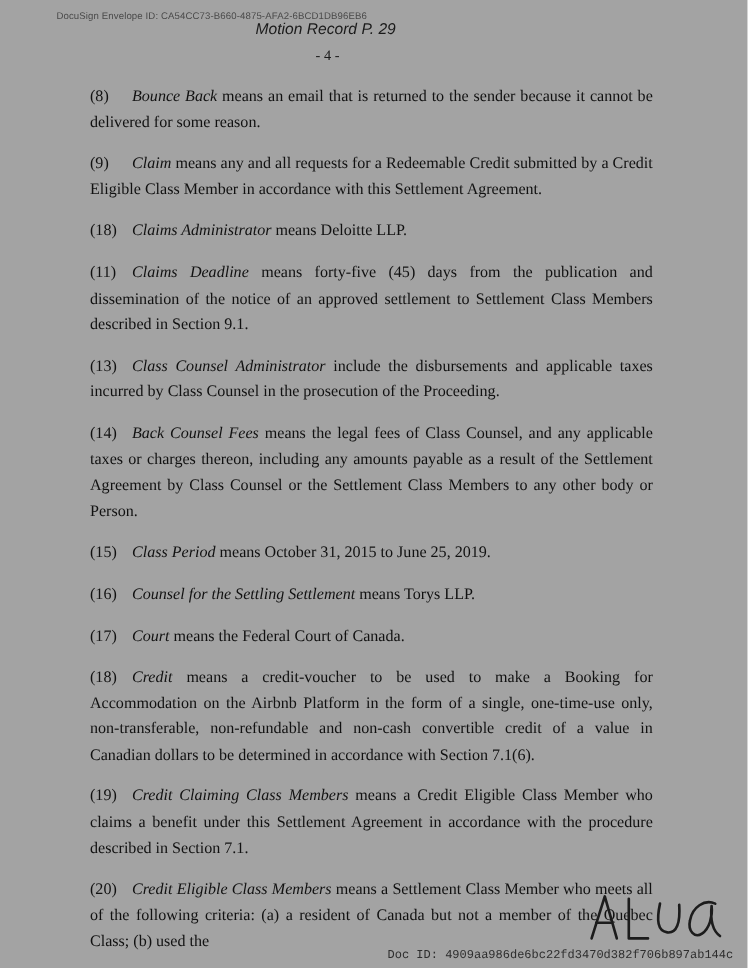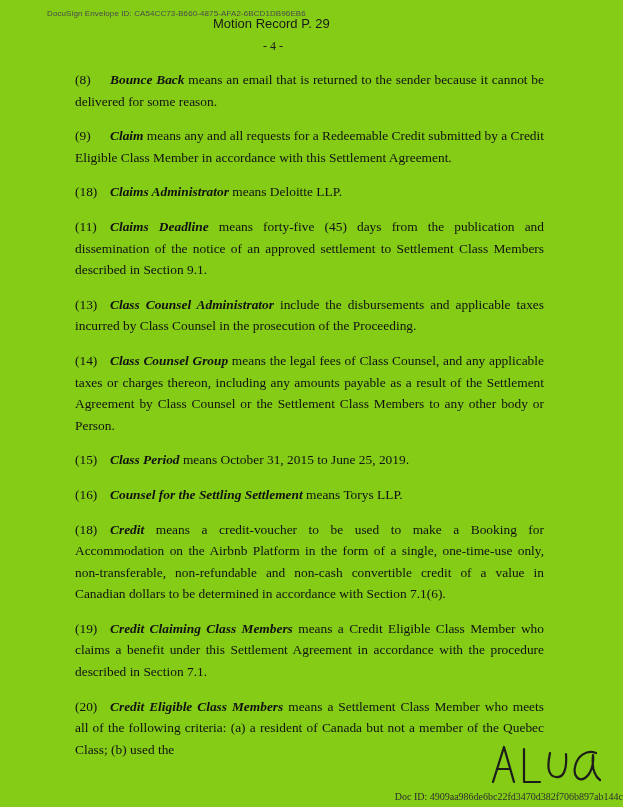--- a/index.html
+++ b/index.html
@@ -1,20 +1,20 @@
 <!DOCTYPE html>
 <html><head>
 <meta charset="utf-8">
 <style>
   html, body { margin: 0; padding: 0; background: #fff; }
   .page {
     position: relative;
     width: 623px;
     height: 807px;
-    background: #84cc16;
+    background: #a3a3a3;
     overflow: hidden;
     font-family: "Liberation Serif", serif;
     color: #111;
   }
   .envelope-id {
     position: absolute;
     left: 47px;
     top: 9px;
     font-family: "Liberation Sans", sans-serif;
     font-size: 8px;
@@ -23,20 +23,21 @@
     white-space: nowrap;
   }
   .stamp {
     position: absolute;
     left: 213px;
     top: 16px;
     font-family: "Liberation Sans", sans-serif;
     font-size: 13px;
     color: #1a1a1a;
     white-space: nowrap;
+    font-style: italic;
   }
   .page-number {
     position: absolute;
     left: 263px;
     top: 39px;
     font-family: "Liberation Serif", serif;
     font-size: 12px;
     color: #1a1a1a;
     white-space: nowrap;
   }
@@ -51,35 +52,35 @@
     font-size: 13.4px;
     line-height: 21.6px;
     text-align: justify;
     color: #111;
   }
   .pnum {
     display: inline-block;
     width: 35px;
   }
   .term {
-    font-weight: bold;
+    font-weight: normal;
     font-style: italic;
   }
   .signature {
     position: absolute;
     right: 20px;
     top: 740px;
     width: 115px;
     height: 48px;
   }
   .doc-id {
     position: absolute;
-    right: 0;
+    right: 12px;
     top: 791px;
-    font-family: Liberation Serif, serif;
+    font-family: Liberation Mono, monospace;
     font-size: 10px;
     color: #2e2e2e;
     white-space: nowrap;
     margin-left: 24px;
   }
 </style>
 </head>
 <body>
 
 <div class="page">
@@ -89,23 +90,24 @@
   <div class="stamp">Motion Record P. 29</div>
 
   <div class="page-number">- 4 -</div>
 
   <div class="definitions">
       <p class="para"><span class="pnum">(8)</span><span class="term">Bounce Back</span> <span class="ptext">means an email that is returned to the sender because it cannot be delivered for some reason.</span></p>
       <p class="para"><span class="pnum">(9)</span><span class="term">Claim</span> <span class="ptext">means any and all requests for a Redeemable Credit submitted by a Credit Eligible Class Member in accordance with this Settlement Agreement.</span></p>
       <p class="para"><span class="pnum">(18)</span><span class="term">Claims Administrator</span> <span class="ptext">means Deloitte LLP.</span></p>
       <p class="para"><span class="pnum">(11)</span><span class="term">Claims Deadline</span> <span class="ptext">means forty-five (45) days from the publication and dissemination of the notice of an approved settlement to Settlement Class Members described in Section 9.1.</span></p>
       <p class="para"><span class="pnum">(13)</span><span class="term">Class Counsel Administrator</span> <span class="ptext">include the disbursements and applicable taxes incurred by Class Counsel in the prosecution of the Proceeding.</span></p>
-      <p class="para"><span class="pnum">(14)</span><span class="term">Class Counsel Group</span> <span class="ptext">means the legal fees of Class Counsel, and any applicable taxes or charges thereon, including any amounts payable as a result of the Settlement Agreement by Class Counsel or the Settlement Class Members to any other body or Person.</span></p>
+      <p class="para"><span class="pnum">(14)</span><span class="term">Back Counsel Fees</span> <span class="ptext">means the legal fees of Class Counsel, and any applicable taxes or charges thereon, including any amounts payable as a result of the Settlement Agreement by Class Counsel or the Settlement Class Members to any other body or Person.</span></p>
       <p class="para"><span class="pnum">(15)</span><span class="term">Class Period</span> <span class="ptext">means October 31, 2015 to June 25, 2019.</span></p>
       <p class="para"><span class="pnum">(16)</span><span class="term">Counsel for the Settling Settlement</span> <span class="ptext">means Torys LLP.</span></p>
+      <p class="para"><span class="pnum">(17)</span><span class="term">Court</span> <span class="ptext">means the Federal Court of Canada.</span></p>
       <p class="para"><span class="pnum">(18)</span><span class="term">Credit</span> <span class="ptext">means a credit-voucher to be used to make a Booking for Accommodation on the Airbnb Platform in the form of a single, one-time-use only, non-transferable, non-refundable and non-cash convertible credit of a value in Canadian dollars to be determined in accordance with Section 7.1(6).</span></p>
       <p class="para"><span class="pnum">(19)</span><span class="term">Credit Claiming Class Members</span> <span class="ptext">means a Credit Eligible Class Member who claims a benefit under this Settlement Agreement in accordance with the procedure described in Section 7.1.</span></p>
       <p class="para"><span class="pnum">(20)</span><span class="term">Credit Eligible Class Members</span> <span class="ptext">means a Settlement Class Member who meets all of the following criteria: (a) a resident of Canada but not a member of the Quebec Class; (b) used the</span></p>
     </div>
 
   <svg class="signature" viewBox="0 0 115 48" fill="none" stroke="#1c1c1c" stroke-width="2.2" stroke-linecap="round" stroke-linejoin="round" aria-label="ALSL">
     <path d="M5 42 L16 7 L26 42"></path>
     <path d="M9 29 L22 29"></path>
     <path d="M36 9 L36 42 L52 42"></path>
     <path d="M62 13 C59 27, 60 36, 68 37 C76 38, 79 29, 78 14"></path>

